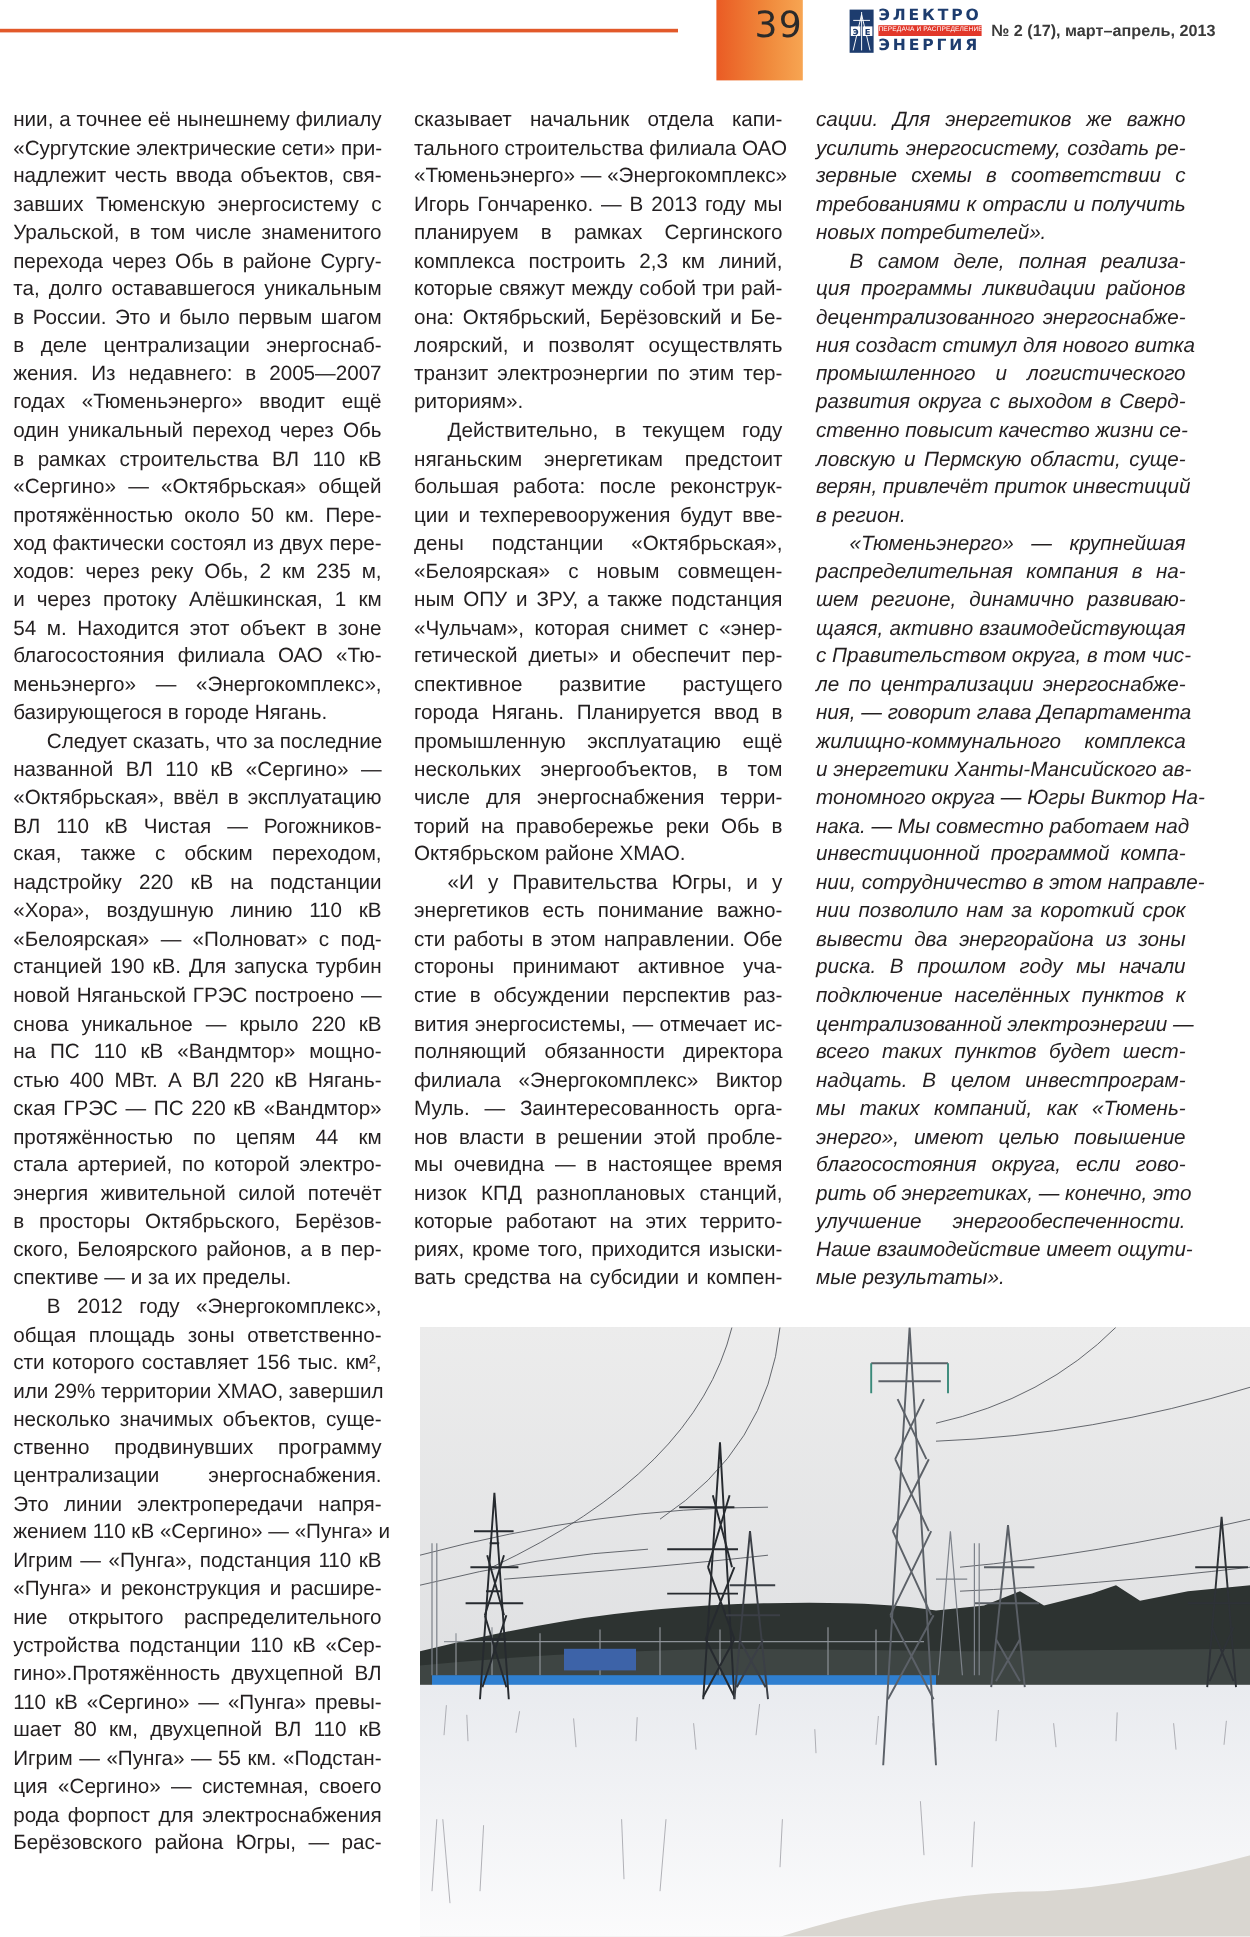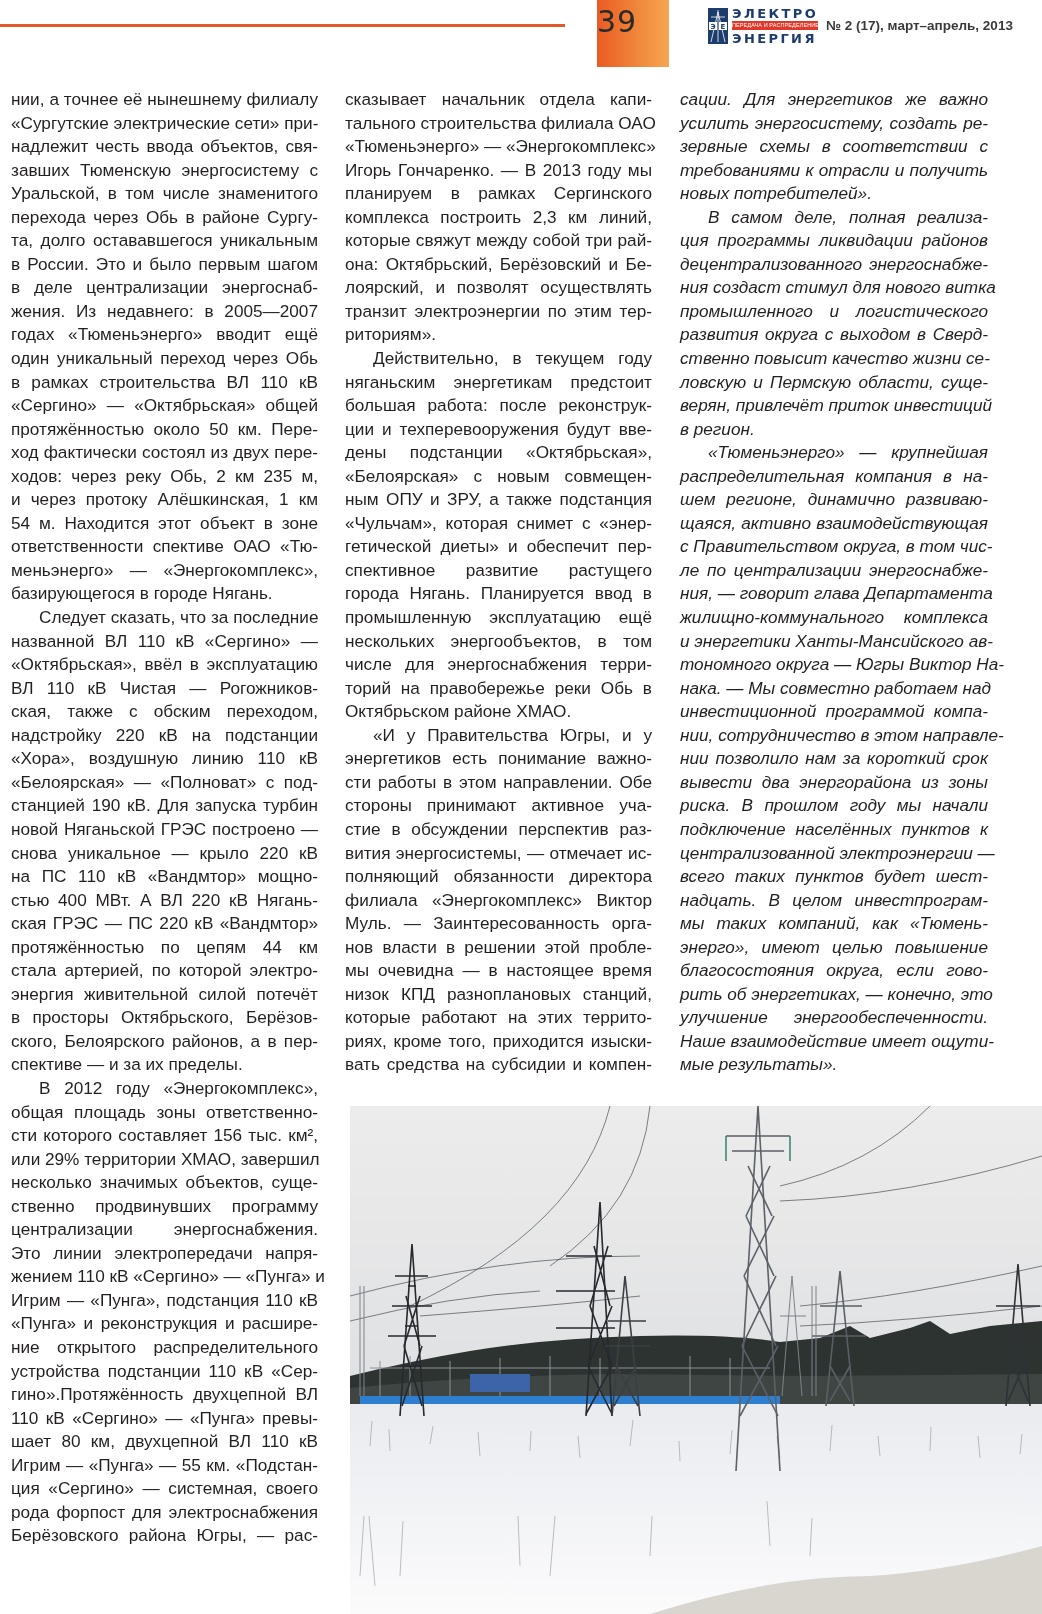--- a/index.html
+++ b/index.html
@@ -3,21 +3,21 @@
 <meta charset="utf-8">
 <style>
   html, body { margin:0; padding:0; background:#ffffff; }
   body { width:1042px; height:1614px; position:relative; overflow:hidden;
          font-family:"Liberation Sans", sans-serif; color:#231f20; }
 
   
   .hdr-rule { position:absolute; left:0; top:24px; width:565px; height:3px; background:#e2592a; }
   .page-num-box { position:absolute; left:597px; top:0; width:72px; height:67px;
                   background:linear-gradient(90deg,#ea5b24 0%,#f08a3c 60%,#f7a552 100%); }
-  .page-num { position:absolute; left:0; right:0; top:4px; text-align:left;
+  .page-num { position:absolute; left:0; right:0; top:4px; text-align:right;
               font-family:"DejaVu Sans", sans-serif; font-size:30px; letter-spacing:1px;
               color:#2a2a2a; font-weight:normal; }
   .logo { position:absolute; left:708px; top:7px; width:112px; height:38px; }
   .logo-mark { position:absolute; left:0; top:1px; width:20px; height:36px; background:#1d3c6e; }
   .logo-mark svg { display:block; }
   .logo-top, .logo-bot { position:absolute; left:24px; font-family:"DejaVu Sans", sans-serif;
                          font-weight:bold; font-size:13px; color:#1d3c6e; letter-spacing:2.4px; line-height:13px; }
   .logo-top { top:0; }
   .logo-bot { top:25px; }
   .logo-band { position:absolute; left:24px; top:14px; width:86px; height:9px; background:#e2382a;
@@ -79,21 +79,21 @@
     <span class="line">жения. Из недавнего: в 2005—2007</span>
     <span class="line">годах «Тюменьэнерго» вводит ещё</span>
     <span class="line">один уникальный переход через Обь</span>
     <span class="line">в рамках строительства ВЛ 110 кВ</span>
     <span class="line">«Сергино» — «Октябрьская» общей</span>
     <span class="line">протяжённостью около 50 км. Пере-</span>
     <span class="line">ход фактически состоял из двух пере-</span>
     <span class="line">ходов: через реку Обь, 2 км 235 м,</span>
     <span class="line">и через протоку Алёшкинская, 1 км</span>
     <span class="line">54 м. Находится этот объект в зоне</span>
-    <span class="line">ответственности спективе ОАО «Тю-</span>
+    <span class="line">благосостояния филиала ОАО «Тю-</span>
     <span class="line">меньэнерго» — «Энергокомплекс»,</span>
     <span class="line last">базирующегося в городе Нягань.</span>
     <span class="line indent">Следует сказать, что за последние</span>
     <span class="line">названной ВЛ 110 кВ «Сергино» —</span>
     <span class="line">«Октябрьская», ввёл в эксплуатацию</span>
     <span class="line">ВЛ 110 кВ Чистая — Рогожников-</span>
     <span class="line">ская, также с обским переходом,</span>
     <span class="line">надстройку 220 кВ на подстанции</span>
     <span class="line">«Хора», воздушную линию 110 кВ</span>
     <span class="line">«Белоярская» — «Полноват» с под-</span>

